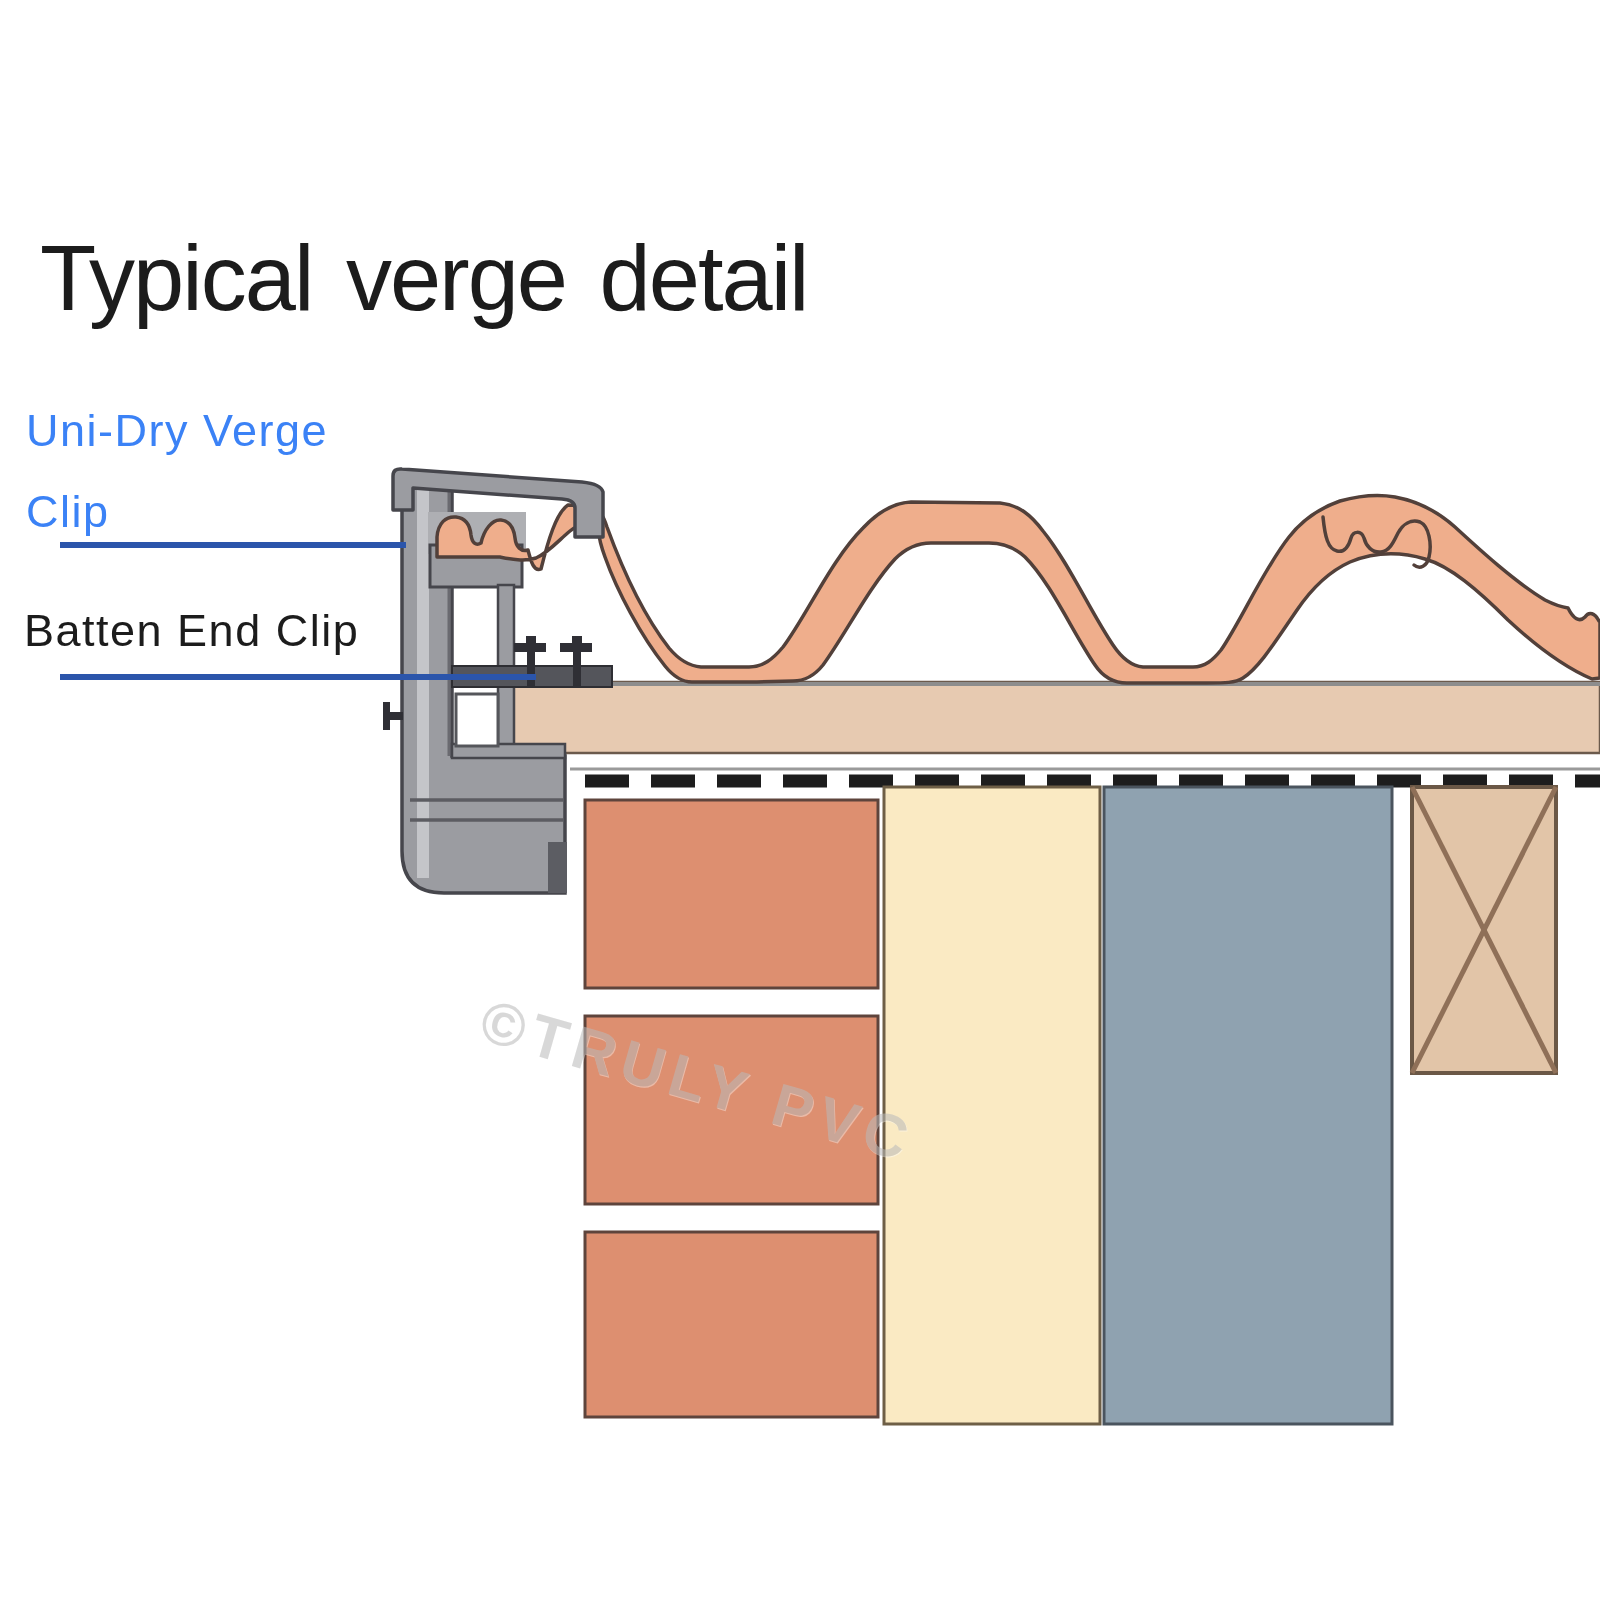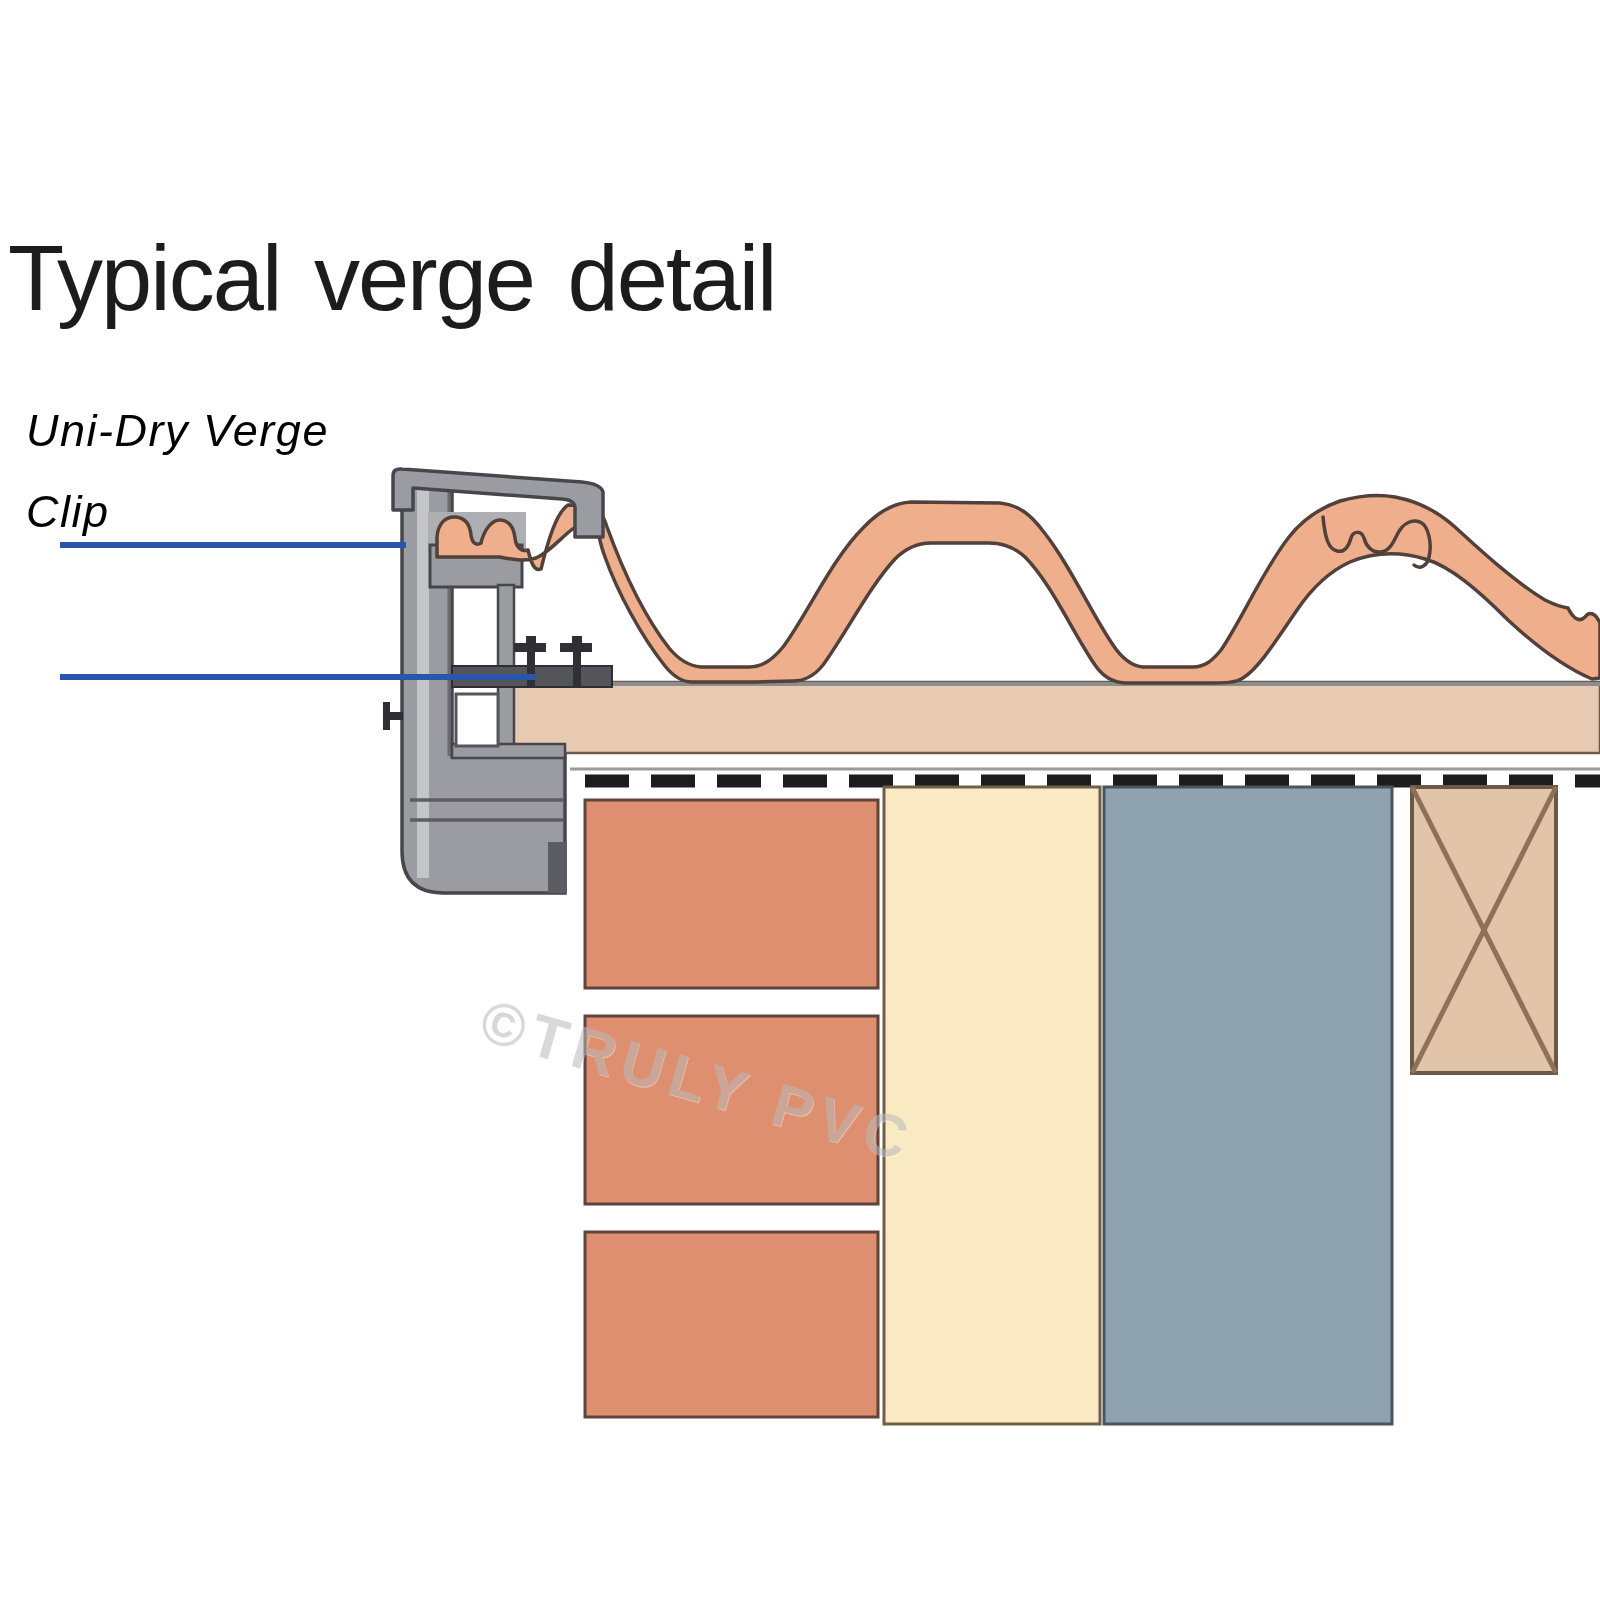--- a/index.html
+++ b/index.html
@@ -2,21 +2,21 @@
 <html><head>
 <meta charset="utf-8">
 <style>
   html,body{margin:0;padding:0;background:#ffffff;}
   .canvas{
     position:relative;width:1600px;height:1600px;background:#ffffff;
     overflow:hidden;font-family:"Liberation Sans", sans-serif;
   }
   .diagram-svg{position:absolute;left:0;top:0;z-index:1;}
   .page-title{
-    position:absolute;left:8px;top:226px;z-index:3;
+    position:absolute;left:40px;top:226px;z-index:3;
     font-size:92px;font-weight:400;letter-spacing:-2px;word-spacing:10px;
     white-space:nowrap;
   }
   .label{
     position:absolute;z-index:3;font-size:45px;font-weight:400;
     letter-spacing:1.5px;line-height:1.0;white-space:nowrap;
   }
   .label-unidry{left:26px;top:408px;}
   .label-unidry .l2{display:block;margin-top:36px;}
   .label-clip{left:24px;top:608px;}
@@ -138,23 +138,24 @@
         <rect x="560" y="643" width="32" height="9" fill="#2f2f35"></rect>
         <rect x="572" y="636" width="10" height="7" fill="#2f2f35"></rect>
       </g>
     </g>
   </svg>
 
   <div class="watermark" style="color: rgb(186, 186, 186);">©TRULY PVC</div>
 
   <h1 class="page-title" style="margin: 0px; color: rgb(28, 28, 28);">Typical verge detail</h1>
 
-  <div class="label label-unidry" style="color: #000000; font-style: italic;">
+  <div class="label label-unidry" style="color: #3b82f6;">
     <span class="l1">Uni-Dry Verge</span>
     <span class="l2">Clip</span>
   </div>
 
   <div class="leader-line leader-1" style="background-color: rgb(43, 85, 171);"></div>
 
+  <div class="label label-clip" style="color: rgb(28, 28, 28);">Batten End Clip</div>
 
   <div class="leader-line leader-2" style="background-color: rgb(43, 85, 171);"></div>
 
 </div>
 
 </body></html>

